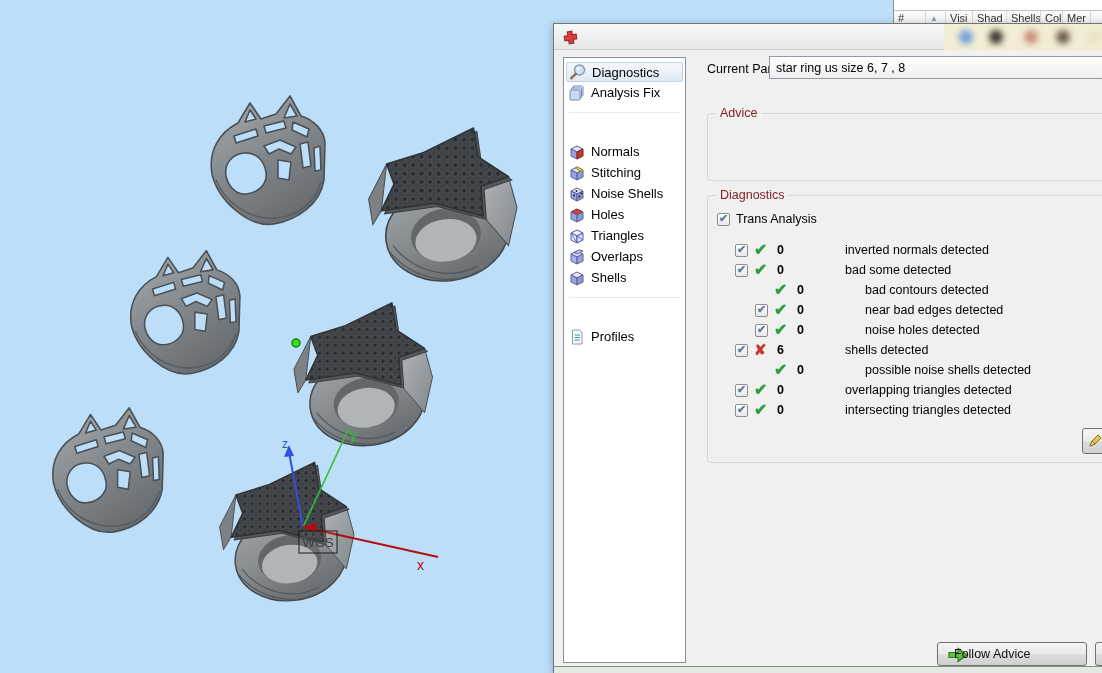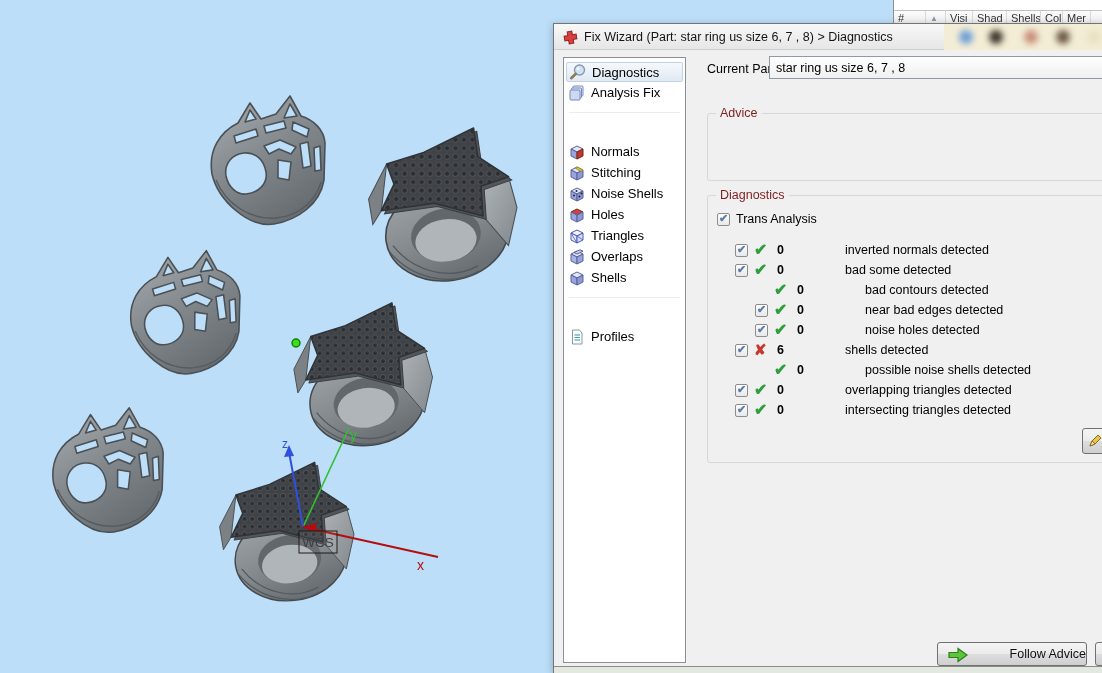--- a/index.html
+++ b/index.html
@@ -67,21 +67,21 @@
   .mark.error{color:#c8372d;font-size:15px;}
   .cnt{width:68px;font-size:12.5px;font-weight:bold;color:#000;flex:none;}
   .lbl{font-size:12.5px;color:#000;white-space:nowrap;}
 
   .win-btn{position:absolute;border:1px solid #707070;border-radius:3px;
     background:linear-gradient(#f4f4f4,#ebebeb 48%,#dddddd 52%,#cfcfcf);}
   #edit-btn{left:374px;top:232px;width:25px;height:26px;}
   #edit-btn svg{position:absolute;left:4px;top:4px;}
   #follow-btn{left:383px;top:618px;width:150px;height:24px;font-size:12.5px;color:#111;}
   #follow-btn .arr{position:absolute;left:9px;top:4px;}
-  #follow-btn .cap{position:absolute;left:16px;right:0;top:0;line-height:22px;text-align:right;}
+  #follow-btn .cap{position:absolute;left:16px;right:0;top:0;line-height:22px;text-align:left;}
   #next-btn{left:541px;top:618px;width:60px;height:24px;}
 
   #bottom-strip{position:absolute;left:0;top:642px;right:0;height:8px;background:#e3e9e0;border-top:1px solid #898d87;}
 </style>
 </head>
 <body>
 
 <div id="viewport">
 <svg id="scene" width="1102" height="673" viewBox="0 0 1102 673">
   <defs>
@@ -177,21 +177,20 @@
     <div id="title-glass">
       <span class="glass-dot" style="left:15px;background:#6f9fd8"></span>
       <span class="glass-dot" style="left:45px;background:#3c352d"></span>
       <span class="glass-dot" style="left:80px;background:#c98f7c"></span>
       <span class="glass-dot" style="left:112px;background:#6e5a4a"></span>
       <span class="glass-dot" style="left:143px;background:#e9e1c1"></span>
     </div>
     <svg id="dlg-icon" viewBox="0 0 16 16">
       <path d="M5.5 1.5 h5 v4 h4 v5 h-4 v4 h-5 v-4 h-4 v-5 h4 Z" fill="#d93f3f" stroke="#8e1f1f" transform="rotate(-10 8 8)"></path>
     </svg>
-    <span id="dlg-title">Fix Wizard (Part: star ring us size 6, 7 , 8) &gt; Diagnostics</span>
   </div>
 
   <div id="sidebar">
       <div class="side-item sel">
         <span class="side-icon"><svg viewBox="0 0 18 18">
             <circle cx="10.5" cy="7" r="5" fill="#cfe3f7" stroke="#8898a8" stroke-width="1.4"></circle>
             <circle cx="9" cy="5.5" r="1.6" fill="#eef6ff"></circle>
             <line x1="6.8" y1="10.8" x2="2.2" y2="15.2" stroke="#8a7a5a" stroke-width="2.6" stroke-linecap="round"></line>
           </svg></span>
         <span>Diagnostics</span>

